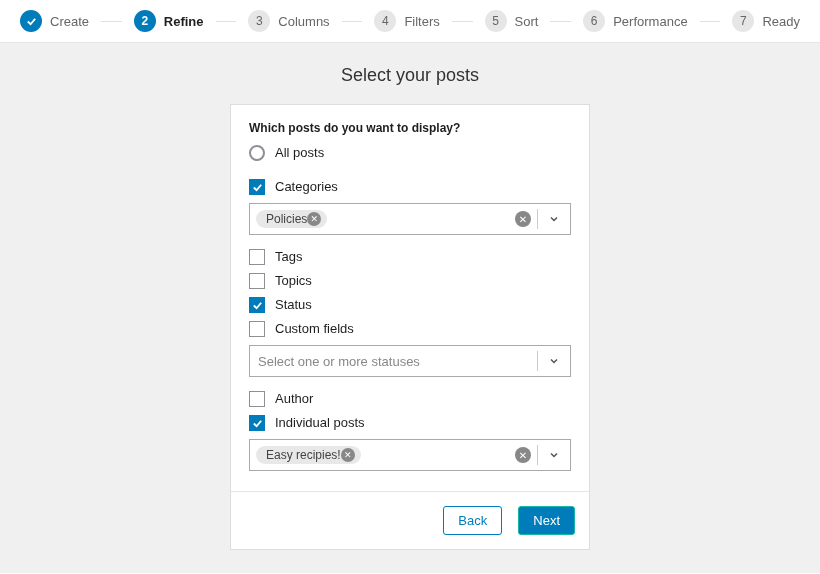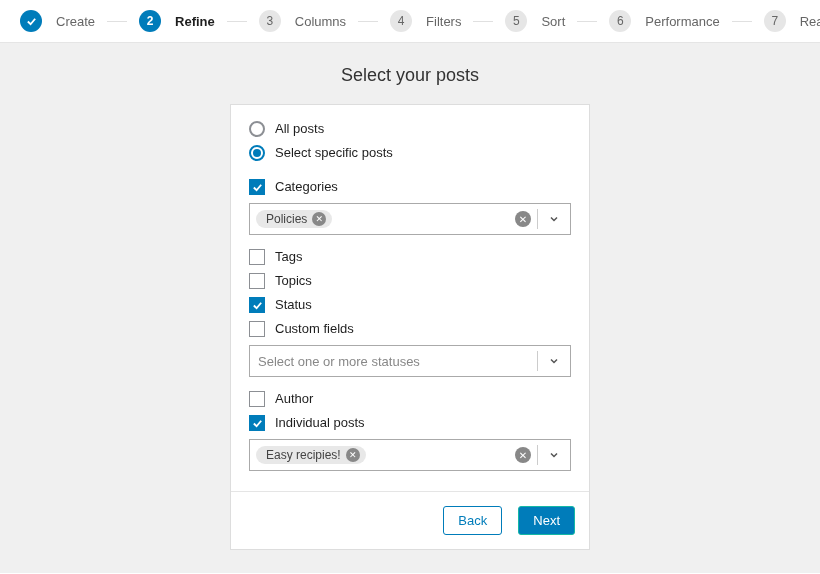--- a/index.html
+++ b/index.html
@@ -1,18 +1,18 @@
 <!DOCTYPE html>
 <html><head>
 <meta charset="utf-8">
 <style>
   * { box-sizing: border-box; margin: 0; padding: 0; }
   body { font-family: -apple-system, BlinkMacSystemFont, "Segoe UI", Arial, sans-serif; font-size: 13px; color: #1e1e1e; background: #fff; }
   .stepper { display: flex; align-items: center; padding: 10px 20px; border-bottom: 1px solid #e5e5e5; gap: 4px; }
-  .step { display: flex; align-items: center; gap: 14px; }
+  .step { display: flex; align-items: center; gap: 8px; }
   .step-num { width: 22px; height: 22px; border-radius: 50%; display: flex; align-items: center; justify-content: center; font-size: 12px; background: #e6e6e6; color: #666; flex-shrink: 0; }
   .step-num.done { background: #007cba; color: #fff; }
   .step-num.current { background: #007cba; color: #fff; font-weight: 600; }
   .step-label { font-size: 13px; color: #666; }
   .step-label.current { color: #1e1e1e; font-weight: 600; }
   .step-sep { flex: 1; height: 1px; background: #e0e0e0; margin: 0 8px; min-width: 20px; }
   .page { background: #f0f0f0; padding: 22px 0 20px; min-height: 530px; display: flex; flex-direction: column; align-items: center; }
   .page-title { font-size: 18px; font-weight: 500; margin-bottom: 18px; color: #333; }
   .panel { background: #fff; border: 1px solid #ddd; width: 360px; }
   .panel-body { padding: 16px 18px 20px; }
@@ -22,21 +22,21 @@
   .radio.on { border-color: #007cba; }
   .radio.on::after { content: ""; width: 8px; height: 8px; background: #007cba; border-radius: 50%; }
   .check { width: 16px; height: 16px; border: 1px solid #8c8f94; display: flex; align-items: center; justify-content: center; flex-shrink: 0; background: #fff; }
   .check.on { background: #007cba; border-color: #007cba; }
   .check.on svg { display: block; }
   .check svg { display: none; }
   .label { font-size: 13px; }
   .spacer { height: 10px; }
   .select-box { border: 1px solid #aaa; display: flex; align-items: center; padding: 5px 6px; margin-bottom: 14px; position: relative; }
   .chips { flex: 1; display: flex; flex-wrap: wrap; gap: 4px; }
-  .chip { background: #e8e8e8; border-radius: 10px; padding: 2px 6px 2px 10px; font-size: 12px; display: flex; align-items: center; gap: 5px; color: #444; }
+  .chip { background: #e8e8e8; border-radius: 10px; padding: 2px 6px 2px 10px; font-size: 12px; display: flex; align-items: center; color: #444; }
   .chip-x { width: 14px; height: 14px; border-radius: 50%; background: #888; color: #fff; display: flex; align-items: center; justify-content: center; font-size: 9px; cursor: pointer; }
   .placeholder { color: #888; font-size: 13px; padding-left: 2px; }
   .clear-x { width: 16px; height: 16px; border-radius: 50%; background: #888; color: #fff; display: flex; align-items: center; justify-content: center; font-size: 10px; margin-right: 6px; cursor: pointer; }
   .divider { width: 1px; height: 20px; background: #ccc; margin-right: 6px; }
   .caret { width: 20px; display: flex; align-items: center; justify-content: center; cursor: pointer; }
   .panel-footer { border-top: 1px solid #e5e5e5; padding: 14px; display: flex; justify-content: flex-end; gap: 16px; }
   .btn { font-size: 13px; padding: 6px 14px; border-radius: 3px; cursor: pointer; }
   .btn-secondary { background: #fff; border: 1px solid #007cba; color: #007cba; }
   .btn-primary { background: #007cba; border: 1px solid #14b8a6; color: #fff; }
 </style>
@@ -83,28 +83,25 @@
     <span class="step-label">Ready</span>
   </div>
 </div>
 
 <div class="page">
   <div class="page-title">Select your posts</div>
 
   <div class="panel">
     <div class="panel-body">
 
+      <div class="q">Which posts do you want to display?</div>
 
       <div class="radio-row">
         <div class="radio"></div>
         <span class="label">All posts</span>
-      </div>
-      <div class="radio-row">
-        <div class="radio on"></div>
-        <span class="label">Select specific posts</span>
       </div>
 
       <div class="spacer"></div>
 
       <div class="check-row">
         <div class="check on">
             <svg width="11" height="11" viewBox="0 0 24 24" fill="none" stroke="#fff" stroke-width="4">
               <polyline points="4,12 10,18 20,6"></polyline>
             </svg>
           </div>

